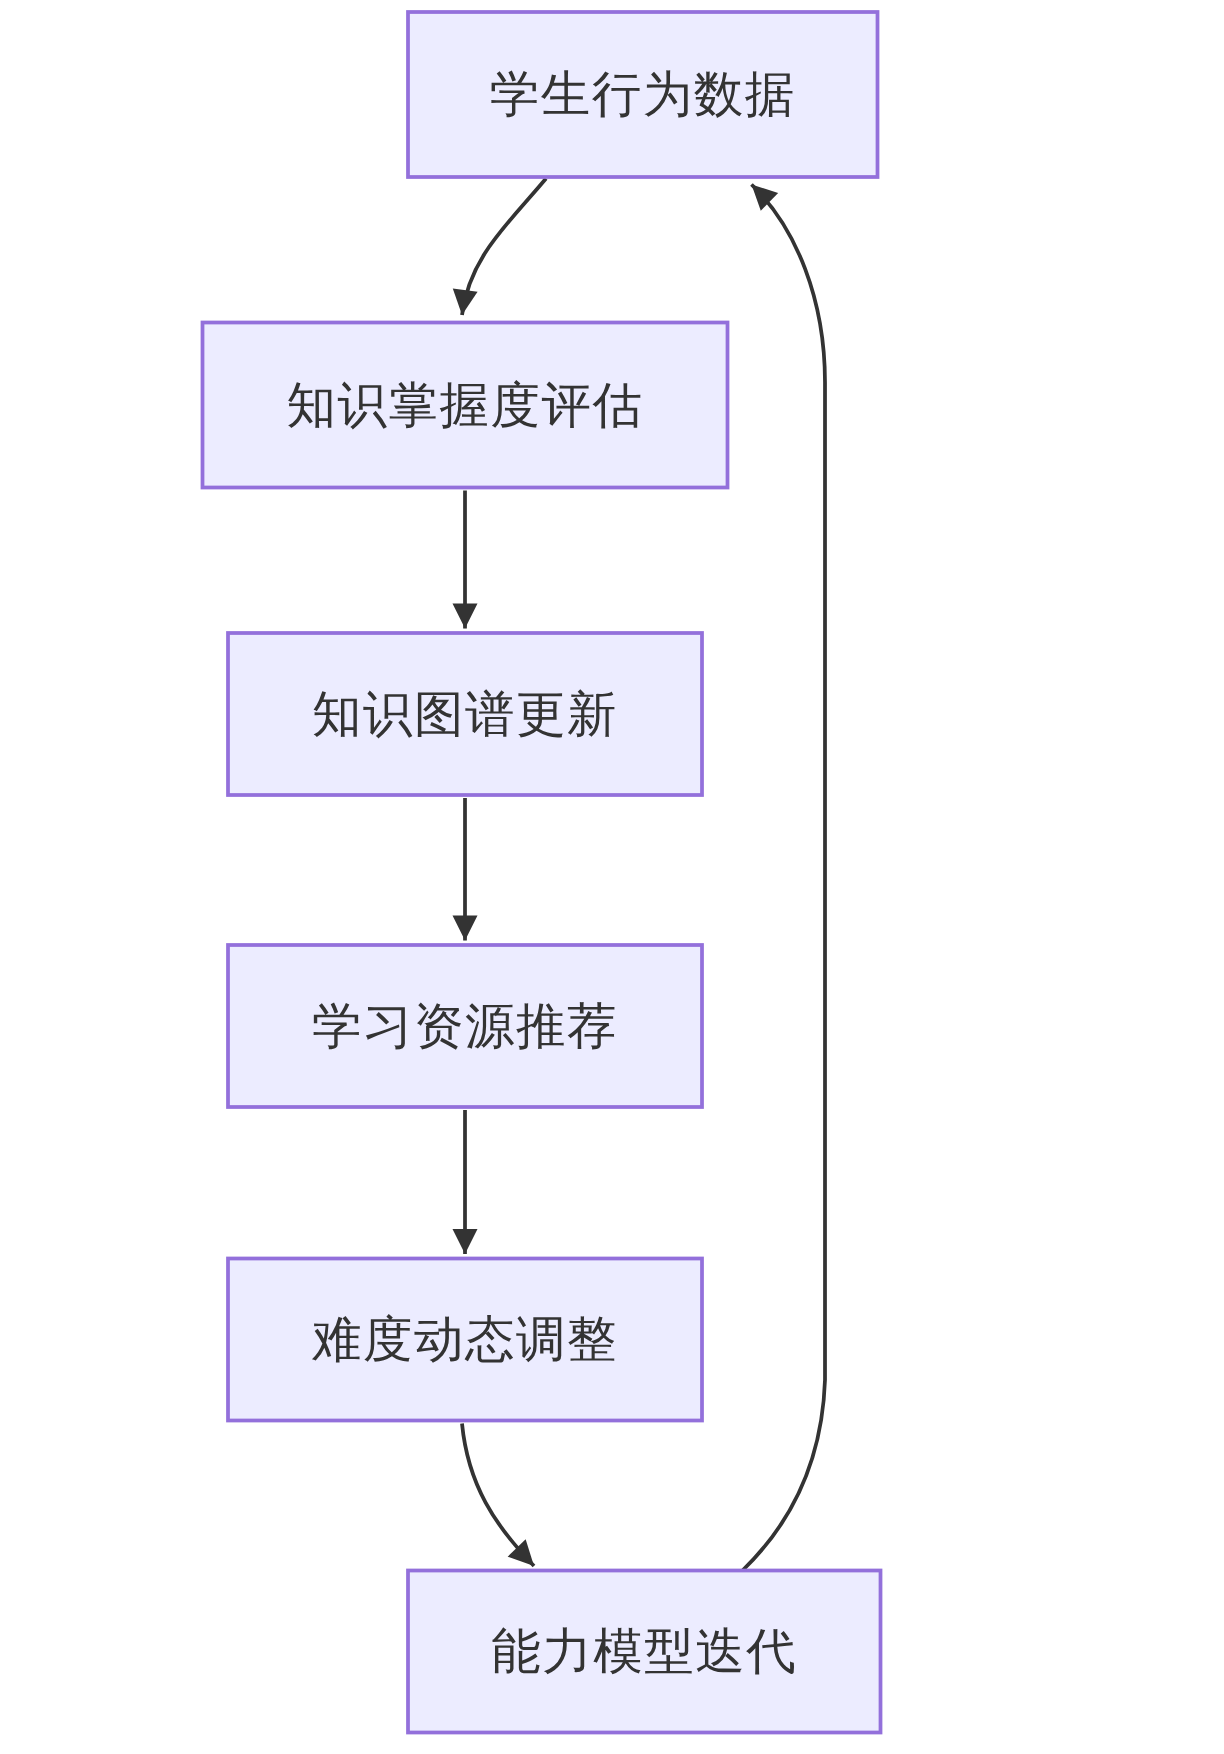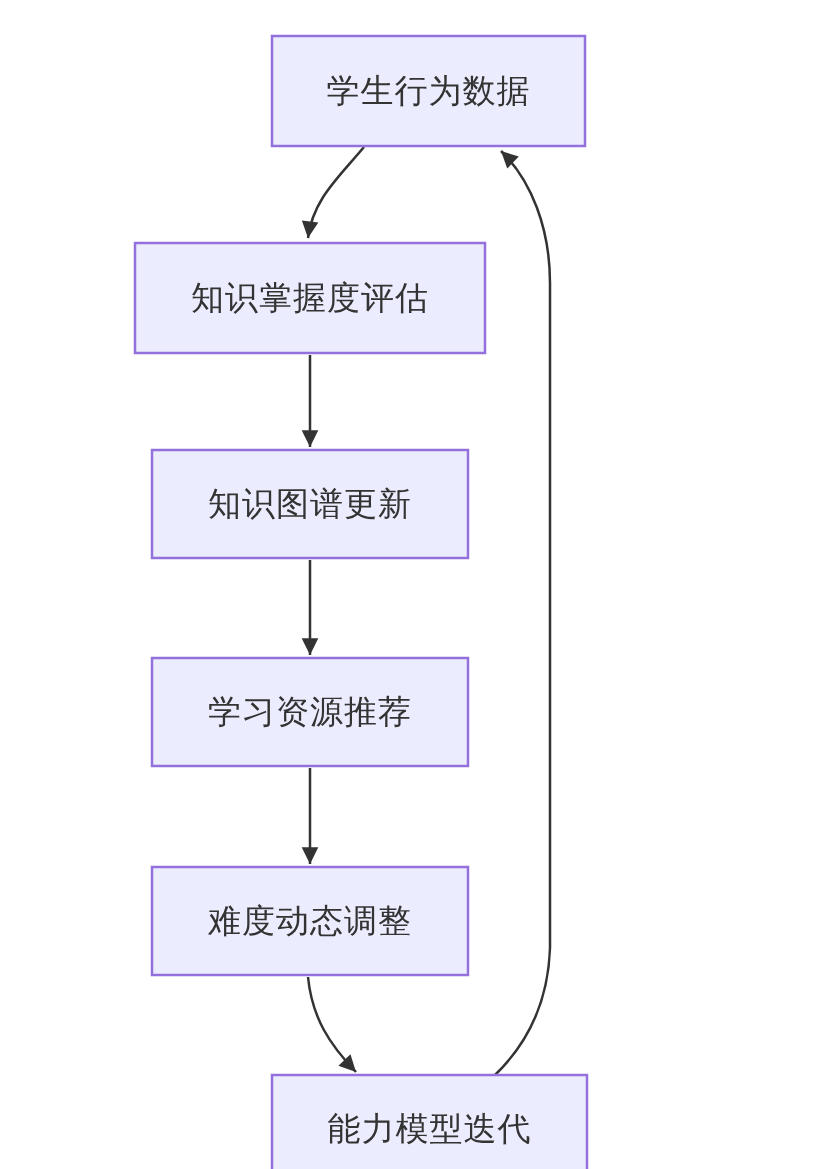--- a/index.html
+++ b/index.html
@@ -9,21 +9,20 @@
     width: 816px;
     height: 1169px;
     overflow: hidden;
     font-family: "Liberation Sans", sans-serif;
   }
   .canvas {
     position: relative;
     width: 816px;
     height: 925px;
     background: #ffffff;
-    margin-top: 28px;
   }
   svg { display: block; }
   .node-rect {
     fill: #ECECFF;
     stroke: #9370DB;
     stroke-width: 2.5px;
   }
   .node-label {
     fill: #333333;
     font-family: "Liberation Sans", sans-serif;

